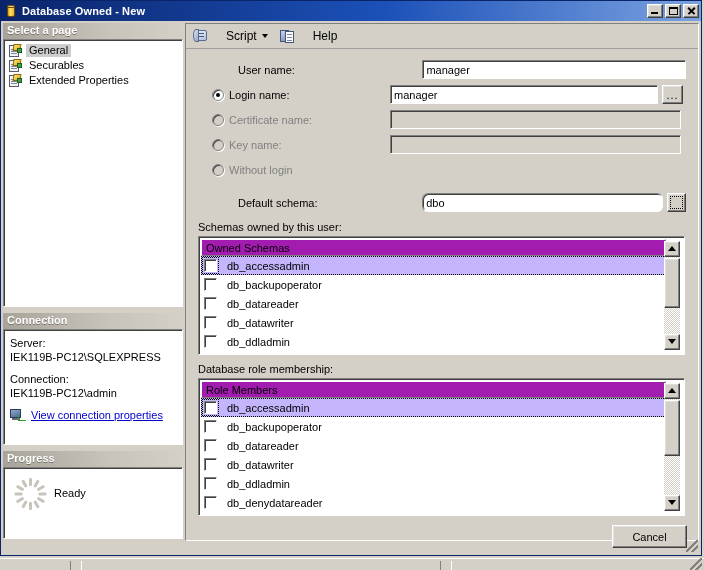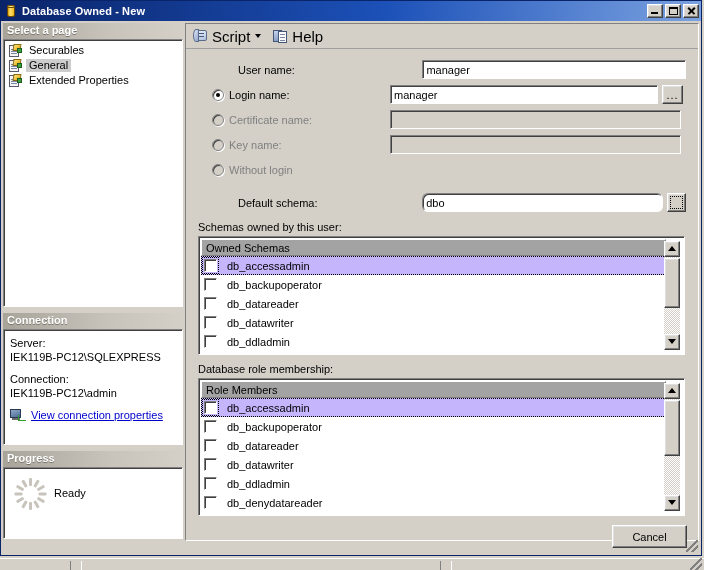--- a/index.html
+++ b/index.html
@@ -187,21 +187,21 @@
     background: #d4d0c8;
     border: 1px solid;
     border-color: #808080 #ffffff #ffffff #808080;
     box-sizing: border-box;
   }
   .toolbar {
     height: 24px; display: flex; align-items: center; padding-left: 4px;
     border-bottom: 1px solid #a0a0a0;
   }
   .tb-item { display: flex; align-items: center; height: 20px; padding: 0 3px; cursor: default; }
-  .tb-label { font-size: 15px; margin-left: 3px; text-align: right; }
+  .tb-label { font-size: 12px; margin-left: 17px; text-align: right; }
   .tb-arrow {
     width: 0; height: 0; margin: 0 6px 0 5px;
     border-left: 3.5px solid transparent; border-right: 3.5px solid transparent;
     border-top: 4px solid #000;
   }
   .ico-script { width: 16px; height: 16px; position: relative; flex: none; }
   .ico-script .s1 {
     position: absolute; left: 1px; top: 2px; width: 13px; height: 11px;
     background: linear-gradient(160deg,#eef2fa,#aec0de);
     border: 1px solid #5a6a8a; border-radius: 2px; box-sizing: border-box;
@@ -290,21 +290,21 @@
     border: 1px solid;
     border-color: #808080 #ffffff #ffffff #808080;
     box-shadow: inset 1px 1px 0 #404040;
     background: #ffffff;
     box-sizing: border-box;
     position: relative;
     width: 487px;
   }
   .lb-inner { position: absolute; left: 2px; top: 2px; right: 2px; bottom: 2px; overflow: hidden; }
   .lb-header {
-    height: 17px; background: #a3a3a3;
+    height: 17px; background: #a21caf;
     border: 1px solid;
     border-color: #ffffff #808080 #808080 #ffffff;
     box-sizing: border-box;
     font-size: 11px; padding: 2px 0 0 4px;
     margin-right: 16px;
   }
   .lb-rows { position: absolute; left: 0; top: 17px; right: 16px; bottom: 0; overflow: hidden; }
   .lb-row {
     height: 19px; display: flex; align-items: center; padding-left: 3px;
     font-size: 11px; box-sizing: border-box;
@@ -399,37 +399,37 @@
           </div>
       </div>
     </div>
 
     <div class="dlg-body">
 
       <div class="sidebar">
 
         <div class="panel-head">Select a page</div>
         <div class="panel-box pagelist">
+          <div class="page-item selected">
+            <span class="pg-icon">
+              <span class="sheet"></span>
+                <span class="lines"></span>
+                <span class="tag"></span>
+                <span class="tag2"></span>
+            </span>
+            <span class="page-label">General</span>
+          </div>
           <div class="page-item">
             <span class="pg-icon">
               <span class="sheet"></span>
                 <span class="lines"></span>
                 <span class="tag"></span>
                 <span class="tag2"></span>
             </span>
             <span class="page-label">Securables</span>
-          </div>
-          <div class="page-item selected">
-            <span class="pg-icon">
-              <span class="sheet"></span>
-                <span class="lines"></span>
-                <span class="tag"></span>
-                <span class="tag2"></span>
-            </span>
-            <span class="page-label">General</span>
           </div>
           <div class="page-item">
             <span class="pg-icon">
               <span class="sheet"></span>
                 <span class="lines"></span>
                 <span class="tag"></span>
                 <span class="tag2"></span>
             </span>
             <span class="page-label">Extended Properties</span>
           </div>

